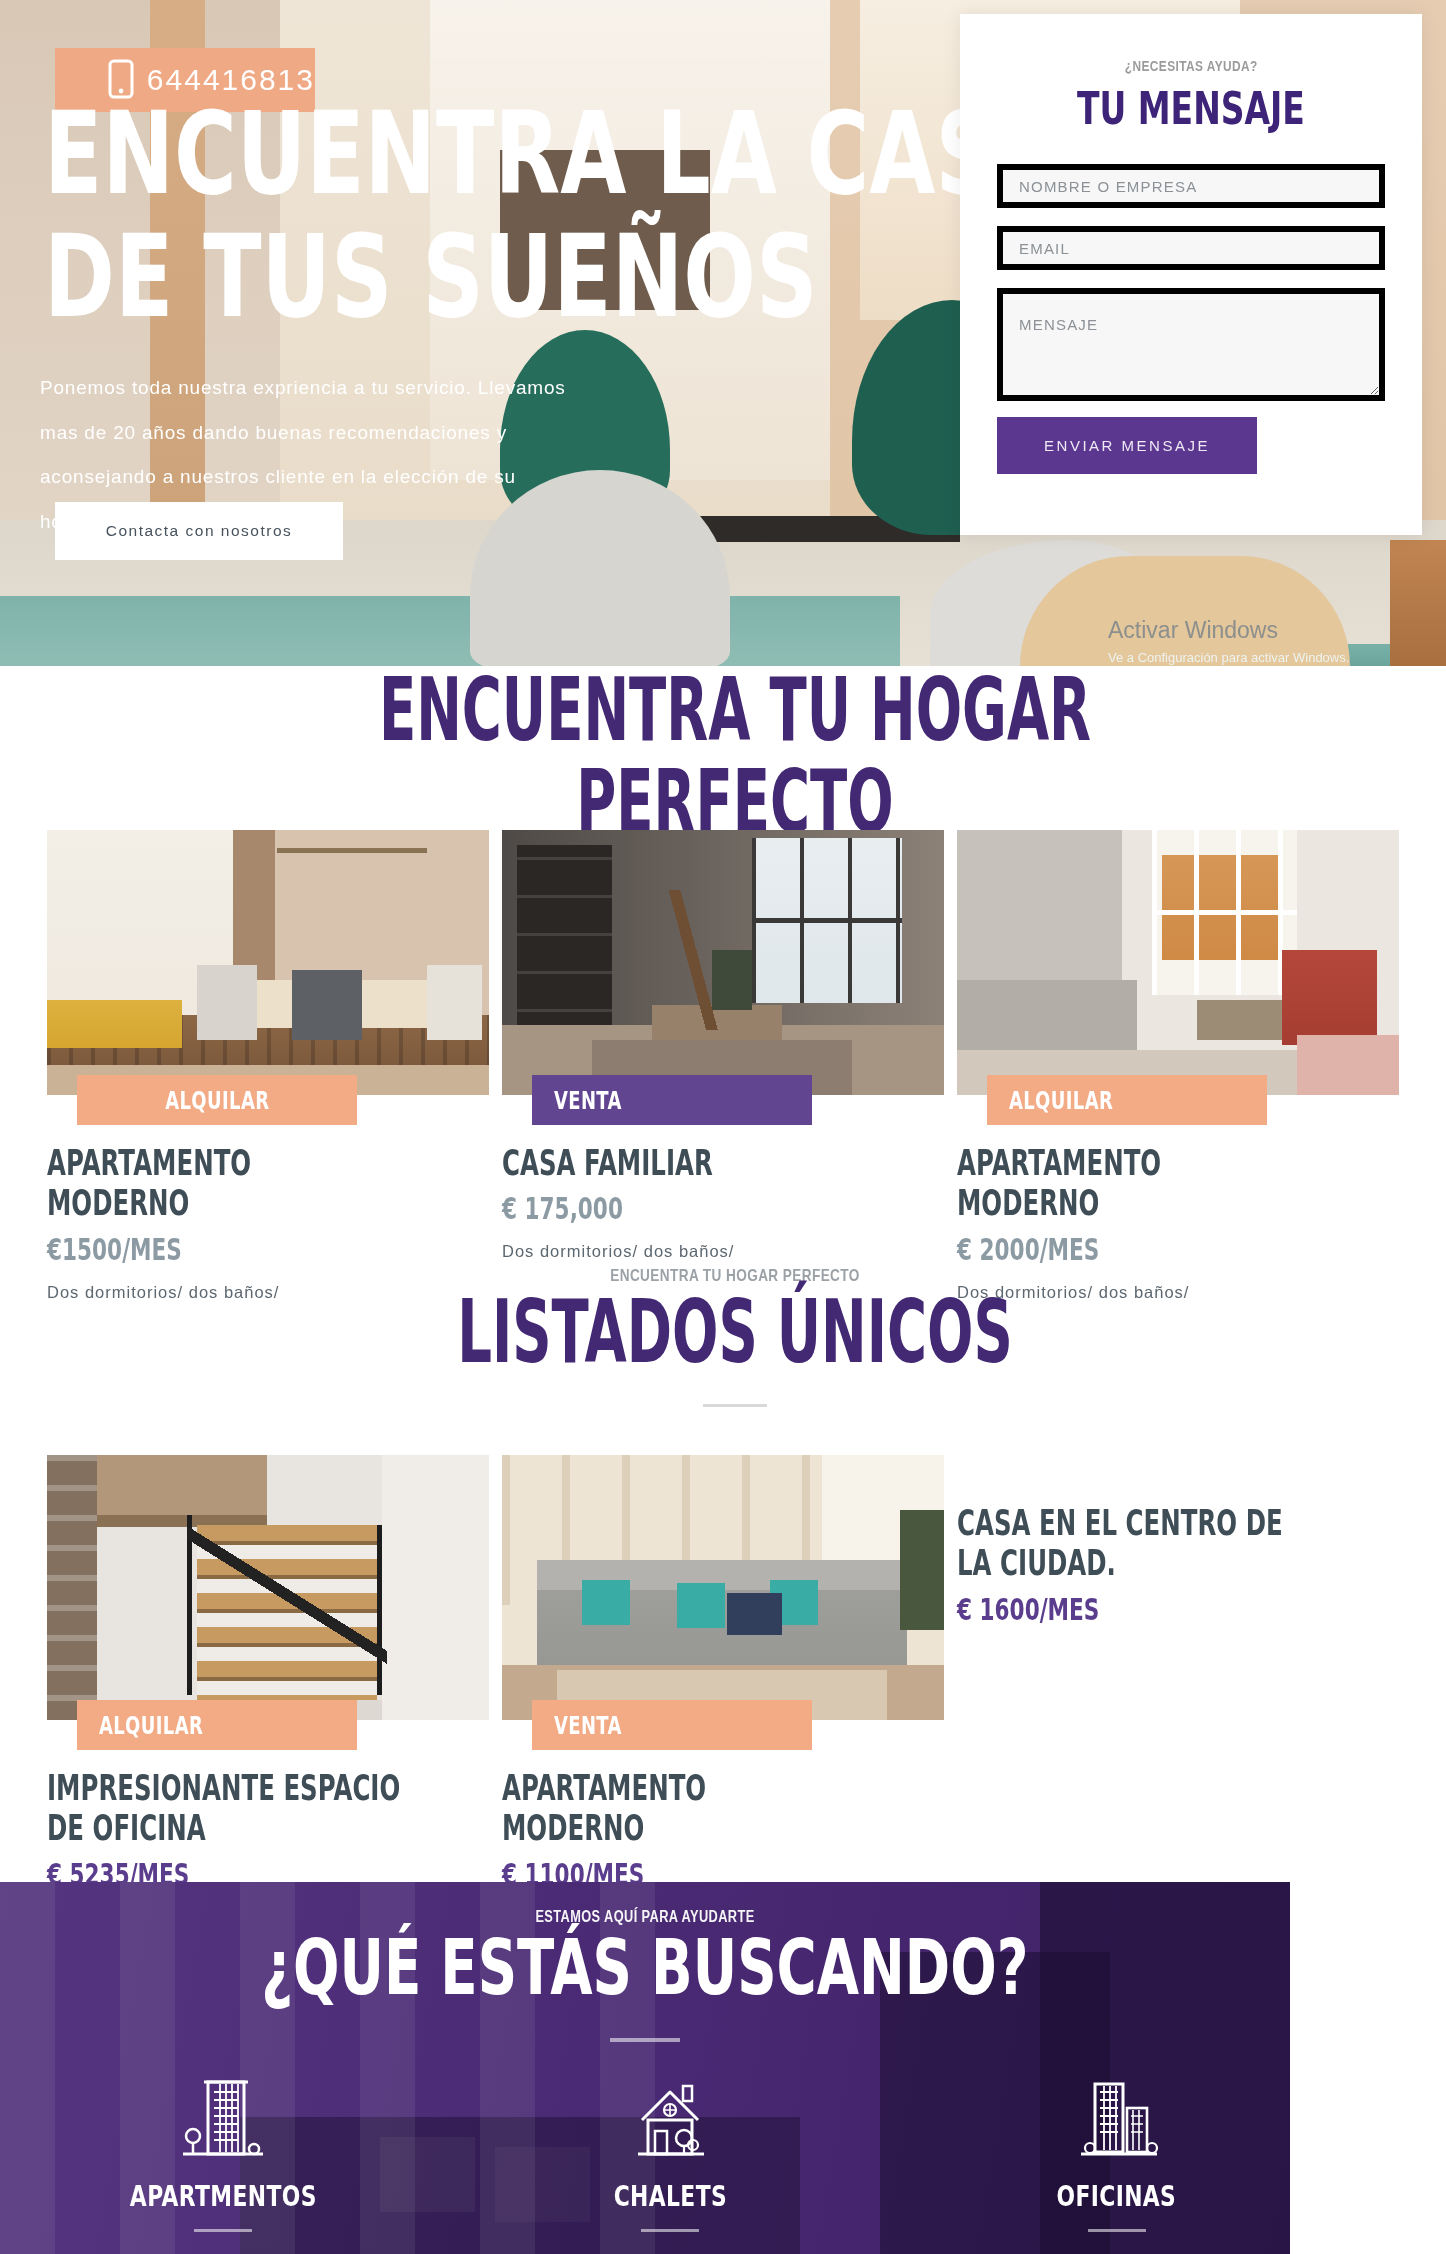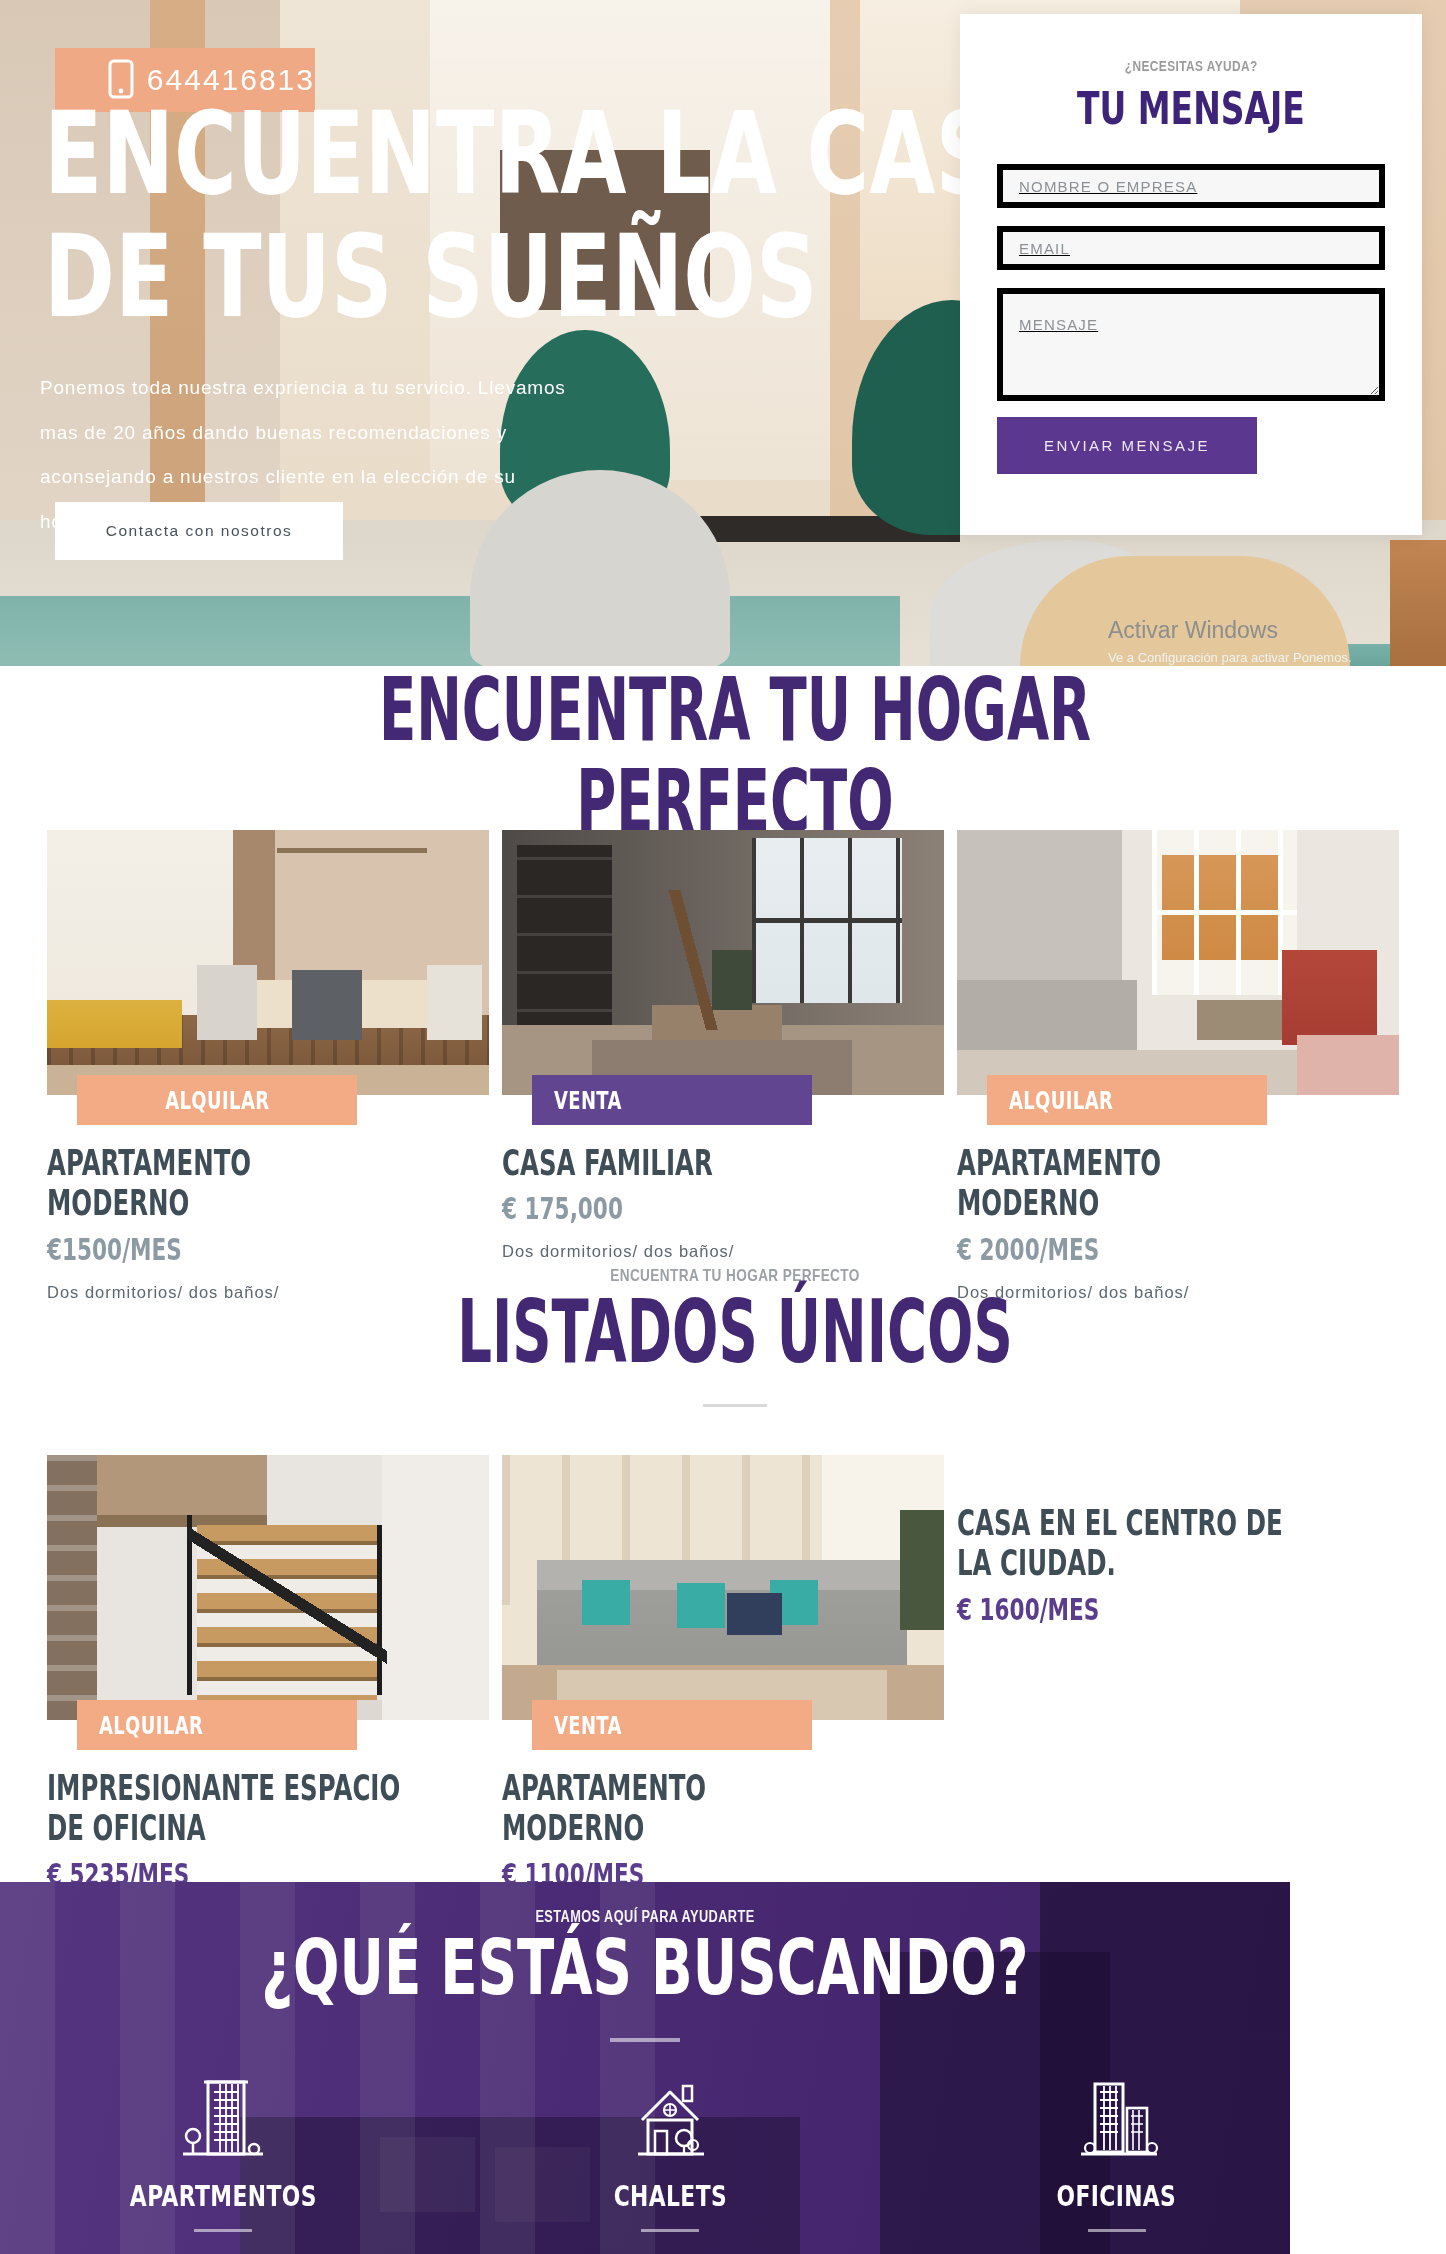--- a/index.html
+++ b/index.html
@@ -50,21 +50,21 @@
     font-size:19px;line-height:2.35;letter-spacing:.8px;}
   .hero-cta{position:absolute;left:55px;top:502px;width:288px;height:58px;background:#fff;
     border:none;color:#47525c;font-size:15.5px;letter-spacing:1.5px;z-index:4;cursor:pointer;
     font-family:"Liberation Sans",sans-serif;}
   .watermark{position:absolute;left:1108px;top:616px;z-index:6;line-height:1.3;}
   .wm1{color:rgba(125,133,139,.85);font-size:23px;}
   .wm2{color:rgba(238,245,244,.95);font-size:13px;margin-top:4px;}
 
   
   .form-card{position:absolute;left:960px;top:14px;width:462px;height:521px;background:#fff;
-    z-index:5;text-align:center;box-shadow:0 0 18px rgba(0,0,0,.08);text-decoration:underline;}
+    z-index:5;text-align:center;box-shadow:0 0 18px rgba(0,0,0,.08);}
   .form-help{margin-top:44px;font-size:14px;color:#9b9b9b;font-weight:700;letter-spacing:.5px;
     transform:scaleX(.85);}
   .form-title{font-size:44px;color:#3d2478;font-weight:700;margin-top:8px;transform:scaleX(.75);
     font-family:"DejaVu Sans","Liberation Sans",sans-serif;}
   .form-fields{width:388px;margin:30px auto 0;text-align:left;}
   .form-fields input,.form-fields textarea{display:block;width:100%;box-sizing:border-box;
     background:#f7f7f7;border:6px solid #000000;font-family:"Liberation Sans",sans-serif;
     font-size:15px;color:#555;letter-spacing:1.2px;padding:0 16px;outline:none;}
   .form-fields input{height:44px;margin-bottom:18px;}
   .form-fields textarea{height:113px;padding-top:22px;resize:both;margin-bottom:16px;}
@@ -225,21 +225,21 @@
       <div>ENCUENTRA LA CASA</div>
       <div>DE TUS SUEÑOS</div>
     </div>
 
     <div class="hero-desc">Ponemos toda nuestra expriencia a tu servicio. Llevamos mas de 20 años dando buenas recomendaciones y aconsejando a nuestros cliente en la elección de su hogar.</div>
 
     <button class="hero-cta">Contacta con nosotros</button>
 
     <div class="watermark">
       <div class="wm1">Activar Windows</div>
-      <div class="wm2">Ve a Configuración para activar Ponemos.</div>
+      <div class="wm2">Ve a Configuración para activar Windows.</div>
     </div>
 
     <div class="form-card">
       <div class="form-help cond">¿NECESITAS AYUDA?</div>
       <div class="form-title cond">TU MENSAJE</div>
       <div class="form-fields">
         <input type="text" placeholder="NOMBRE O EMPRESA" style="">
         <input type="text" placeholder="EMAIL" style="">
         <textarea placeholder="MENSAJE" style=""></textarea>
         <button class="submit-btn">ENVIAR MENSAJE</button>

